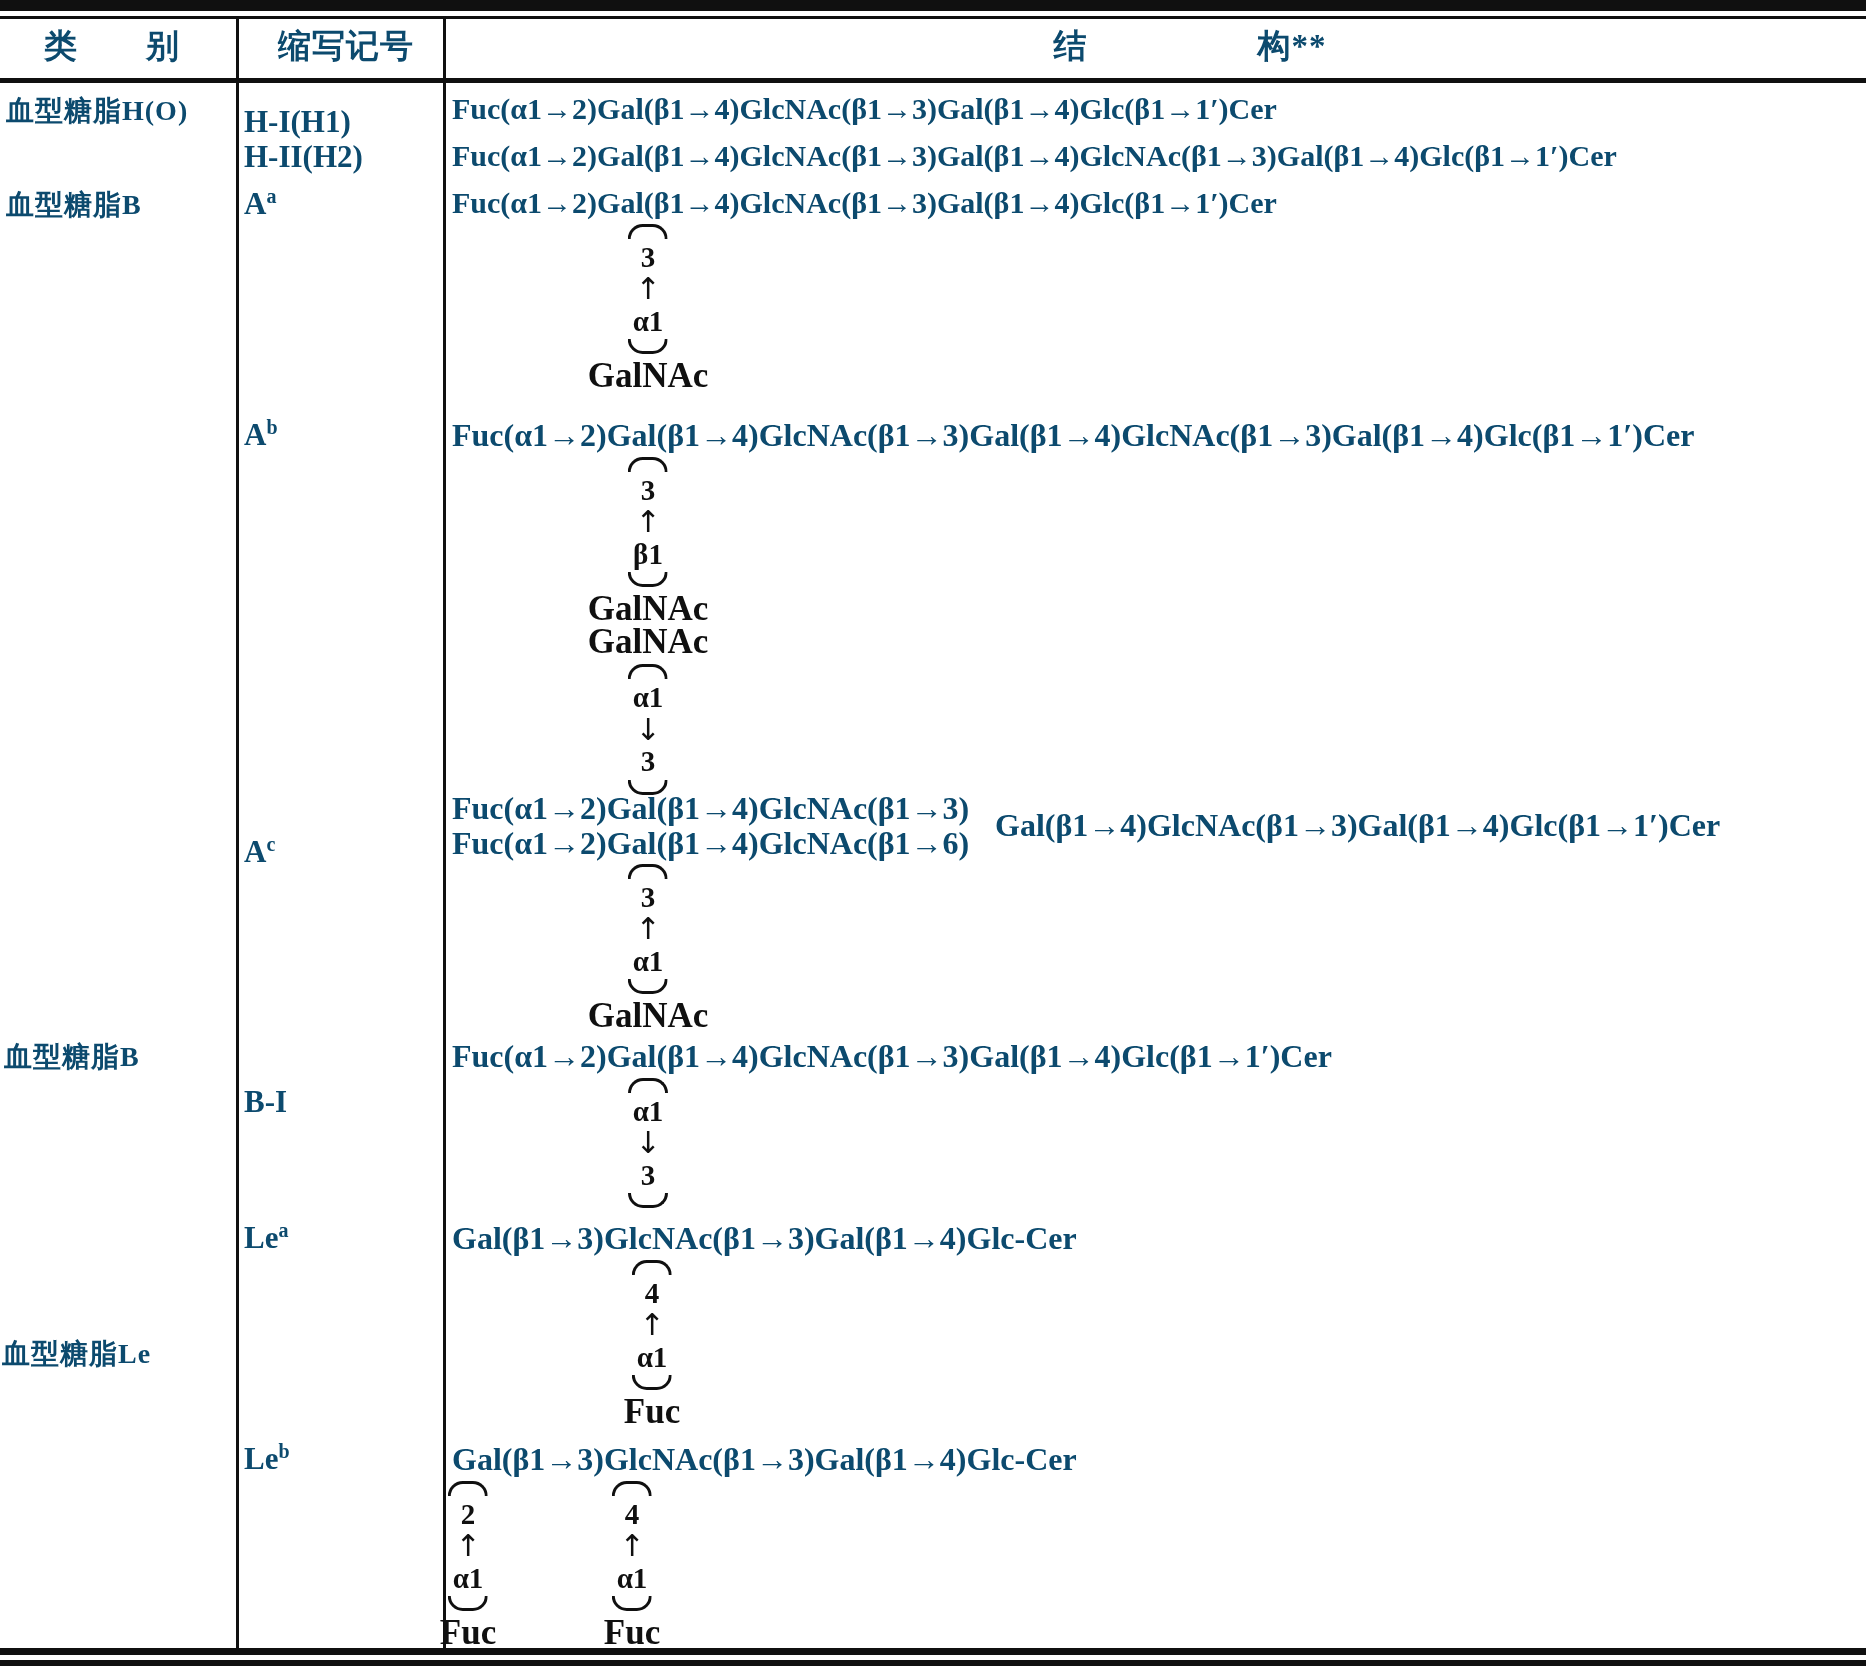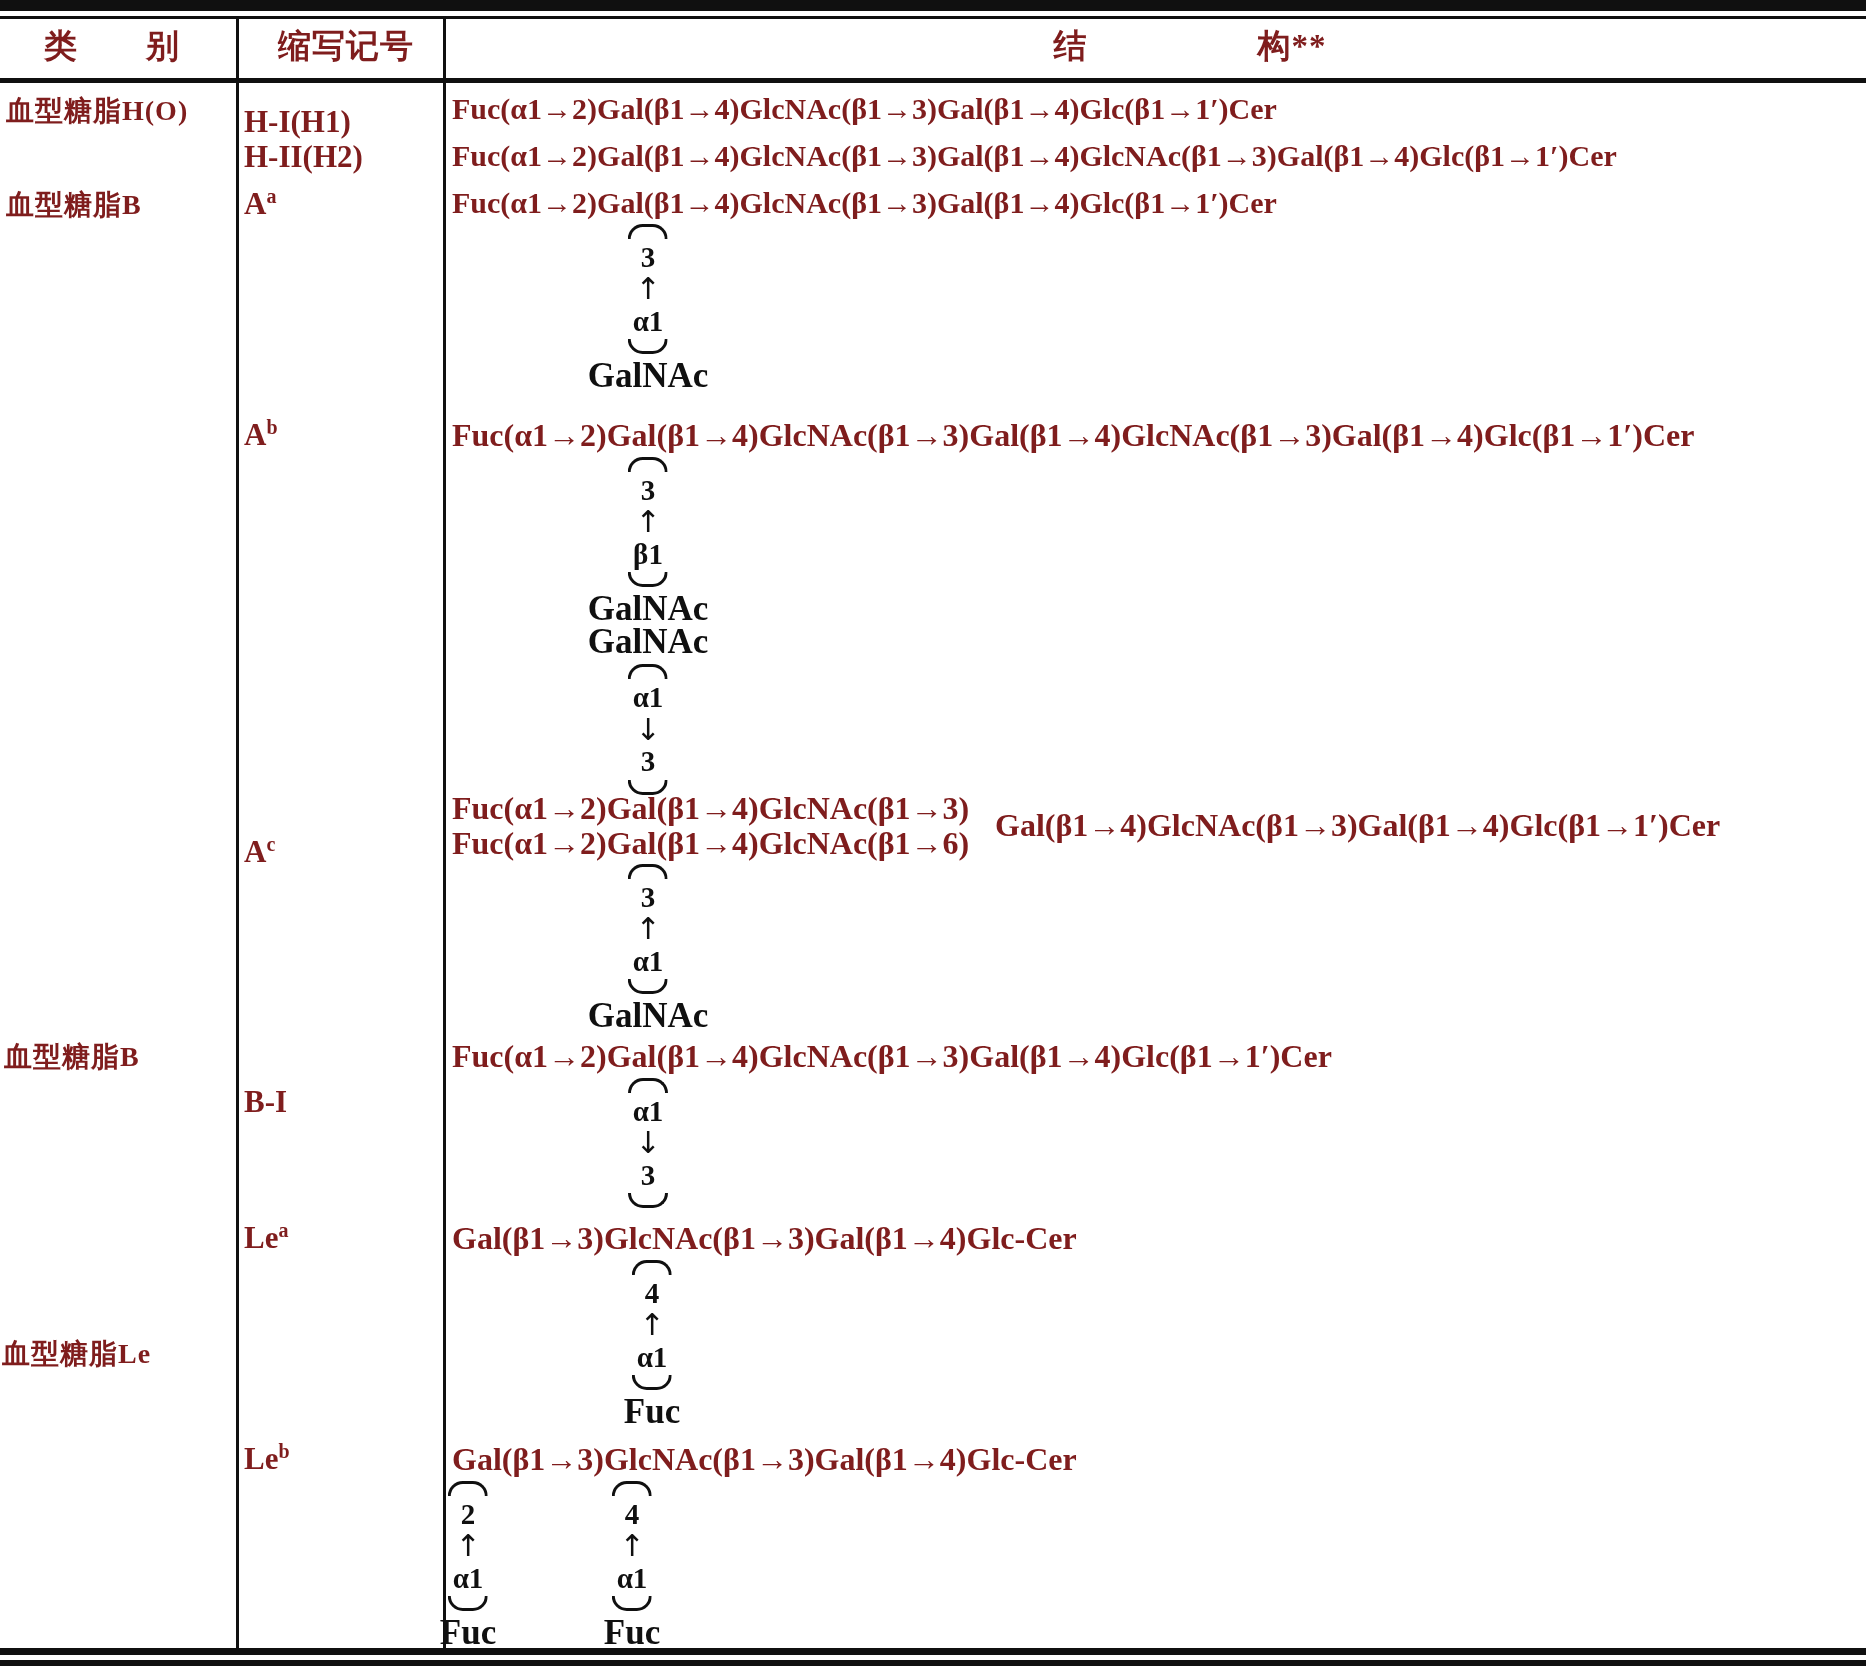--- a/index.html
+++ b/index.html
@@ -3,21 +3,21 @@
 <meta charset="utf-8">
 <style>
   html,body{margin:0;padding:0;background:#e8e8e4;}
   #table-page{
     position:relative; width:1866px; height:1670px; background:#ffffff;
     overflow:hidden; color:#101010;
     font-family:"Liberation Serif","DejaVu Serif",serif;
   }
   .rule{position:absolute; background:#101010;}
   .cell{
-    position:absolute; white-space:nowrap; font-weight:700; color:#7f1d1d;
+    position:absolute; white-space:nowrap; font-weight:700; color:#0c4a6e;
     font-family:"Liberation Serif","DejaVu Serif",serif;
   }
   .cjk{font-size:28px; letter-spacing:1px;}
   .hdr{font-size:33px;}
   .abbr{font-size:31px;}
   .abbr sup{font-size:20px; line-height:0;}
   .formula{font-size:30px;}
   .formula.lg{font-size:32px;}
   .structure-header{left:446px; width:1488px; text-align:center; top:24px;}
   .branch{

